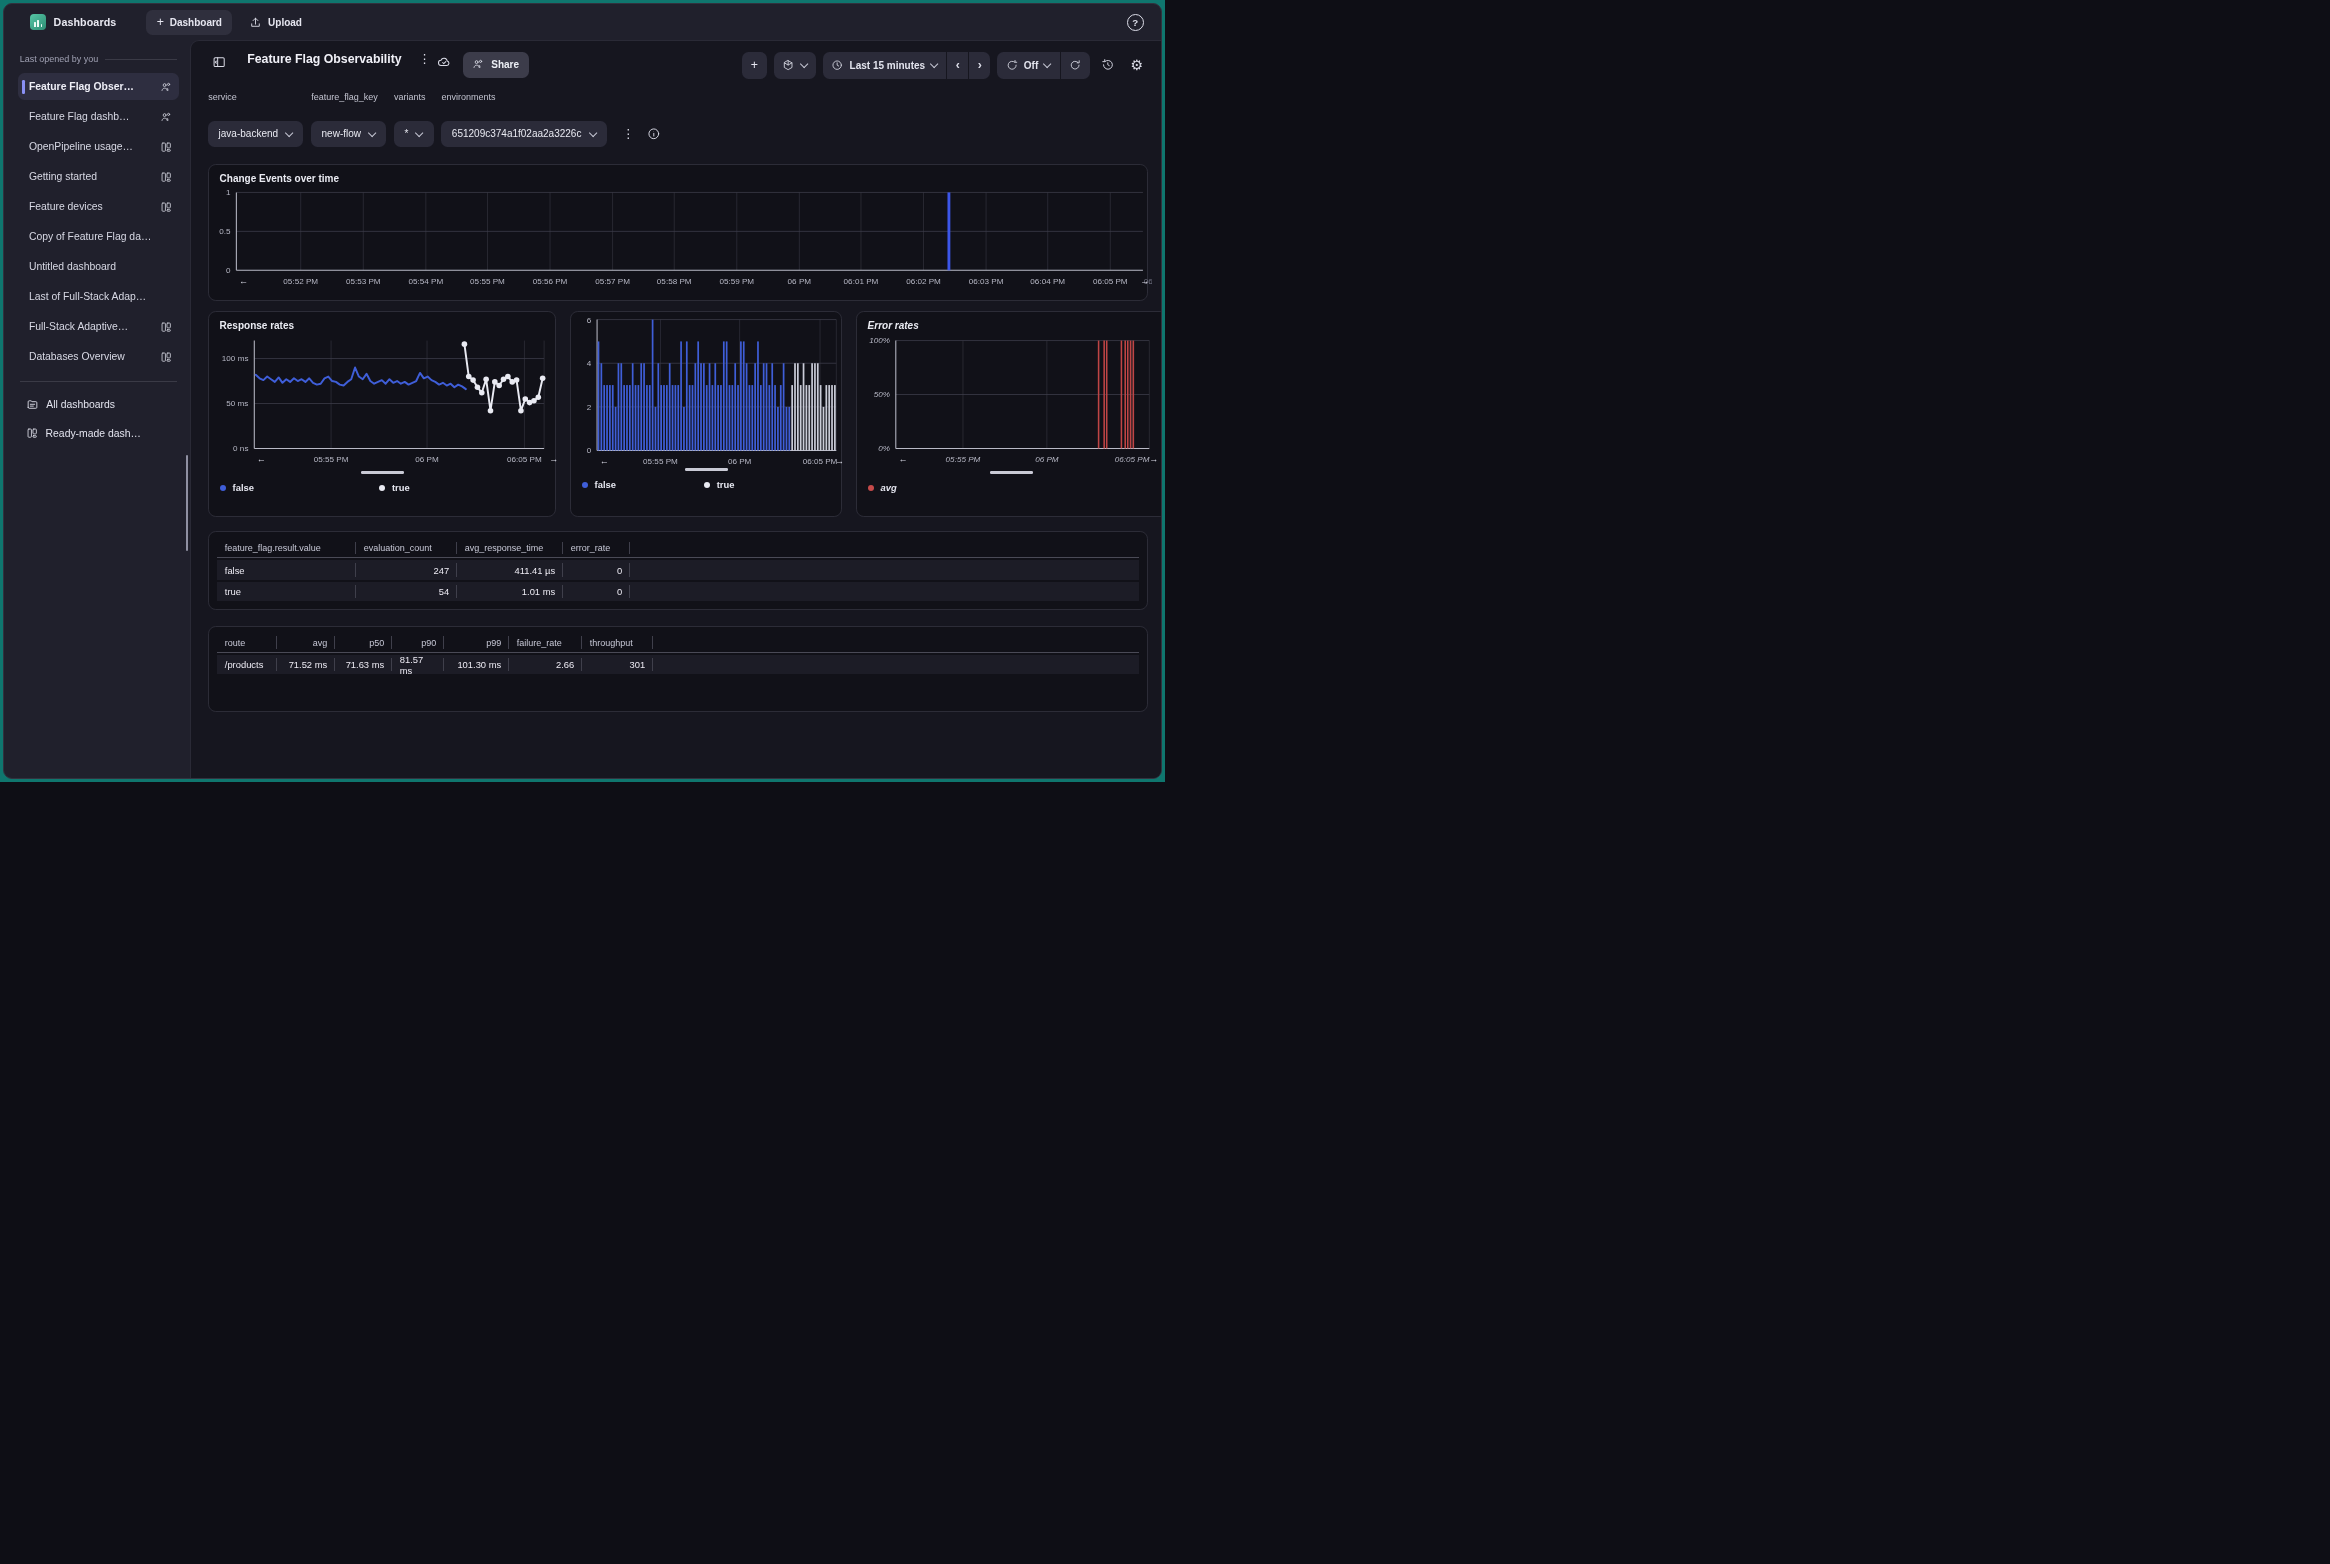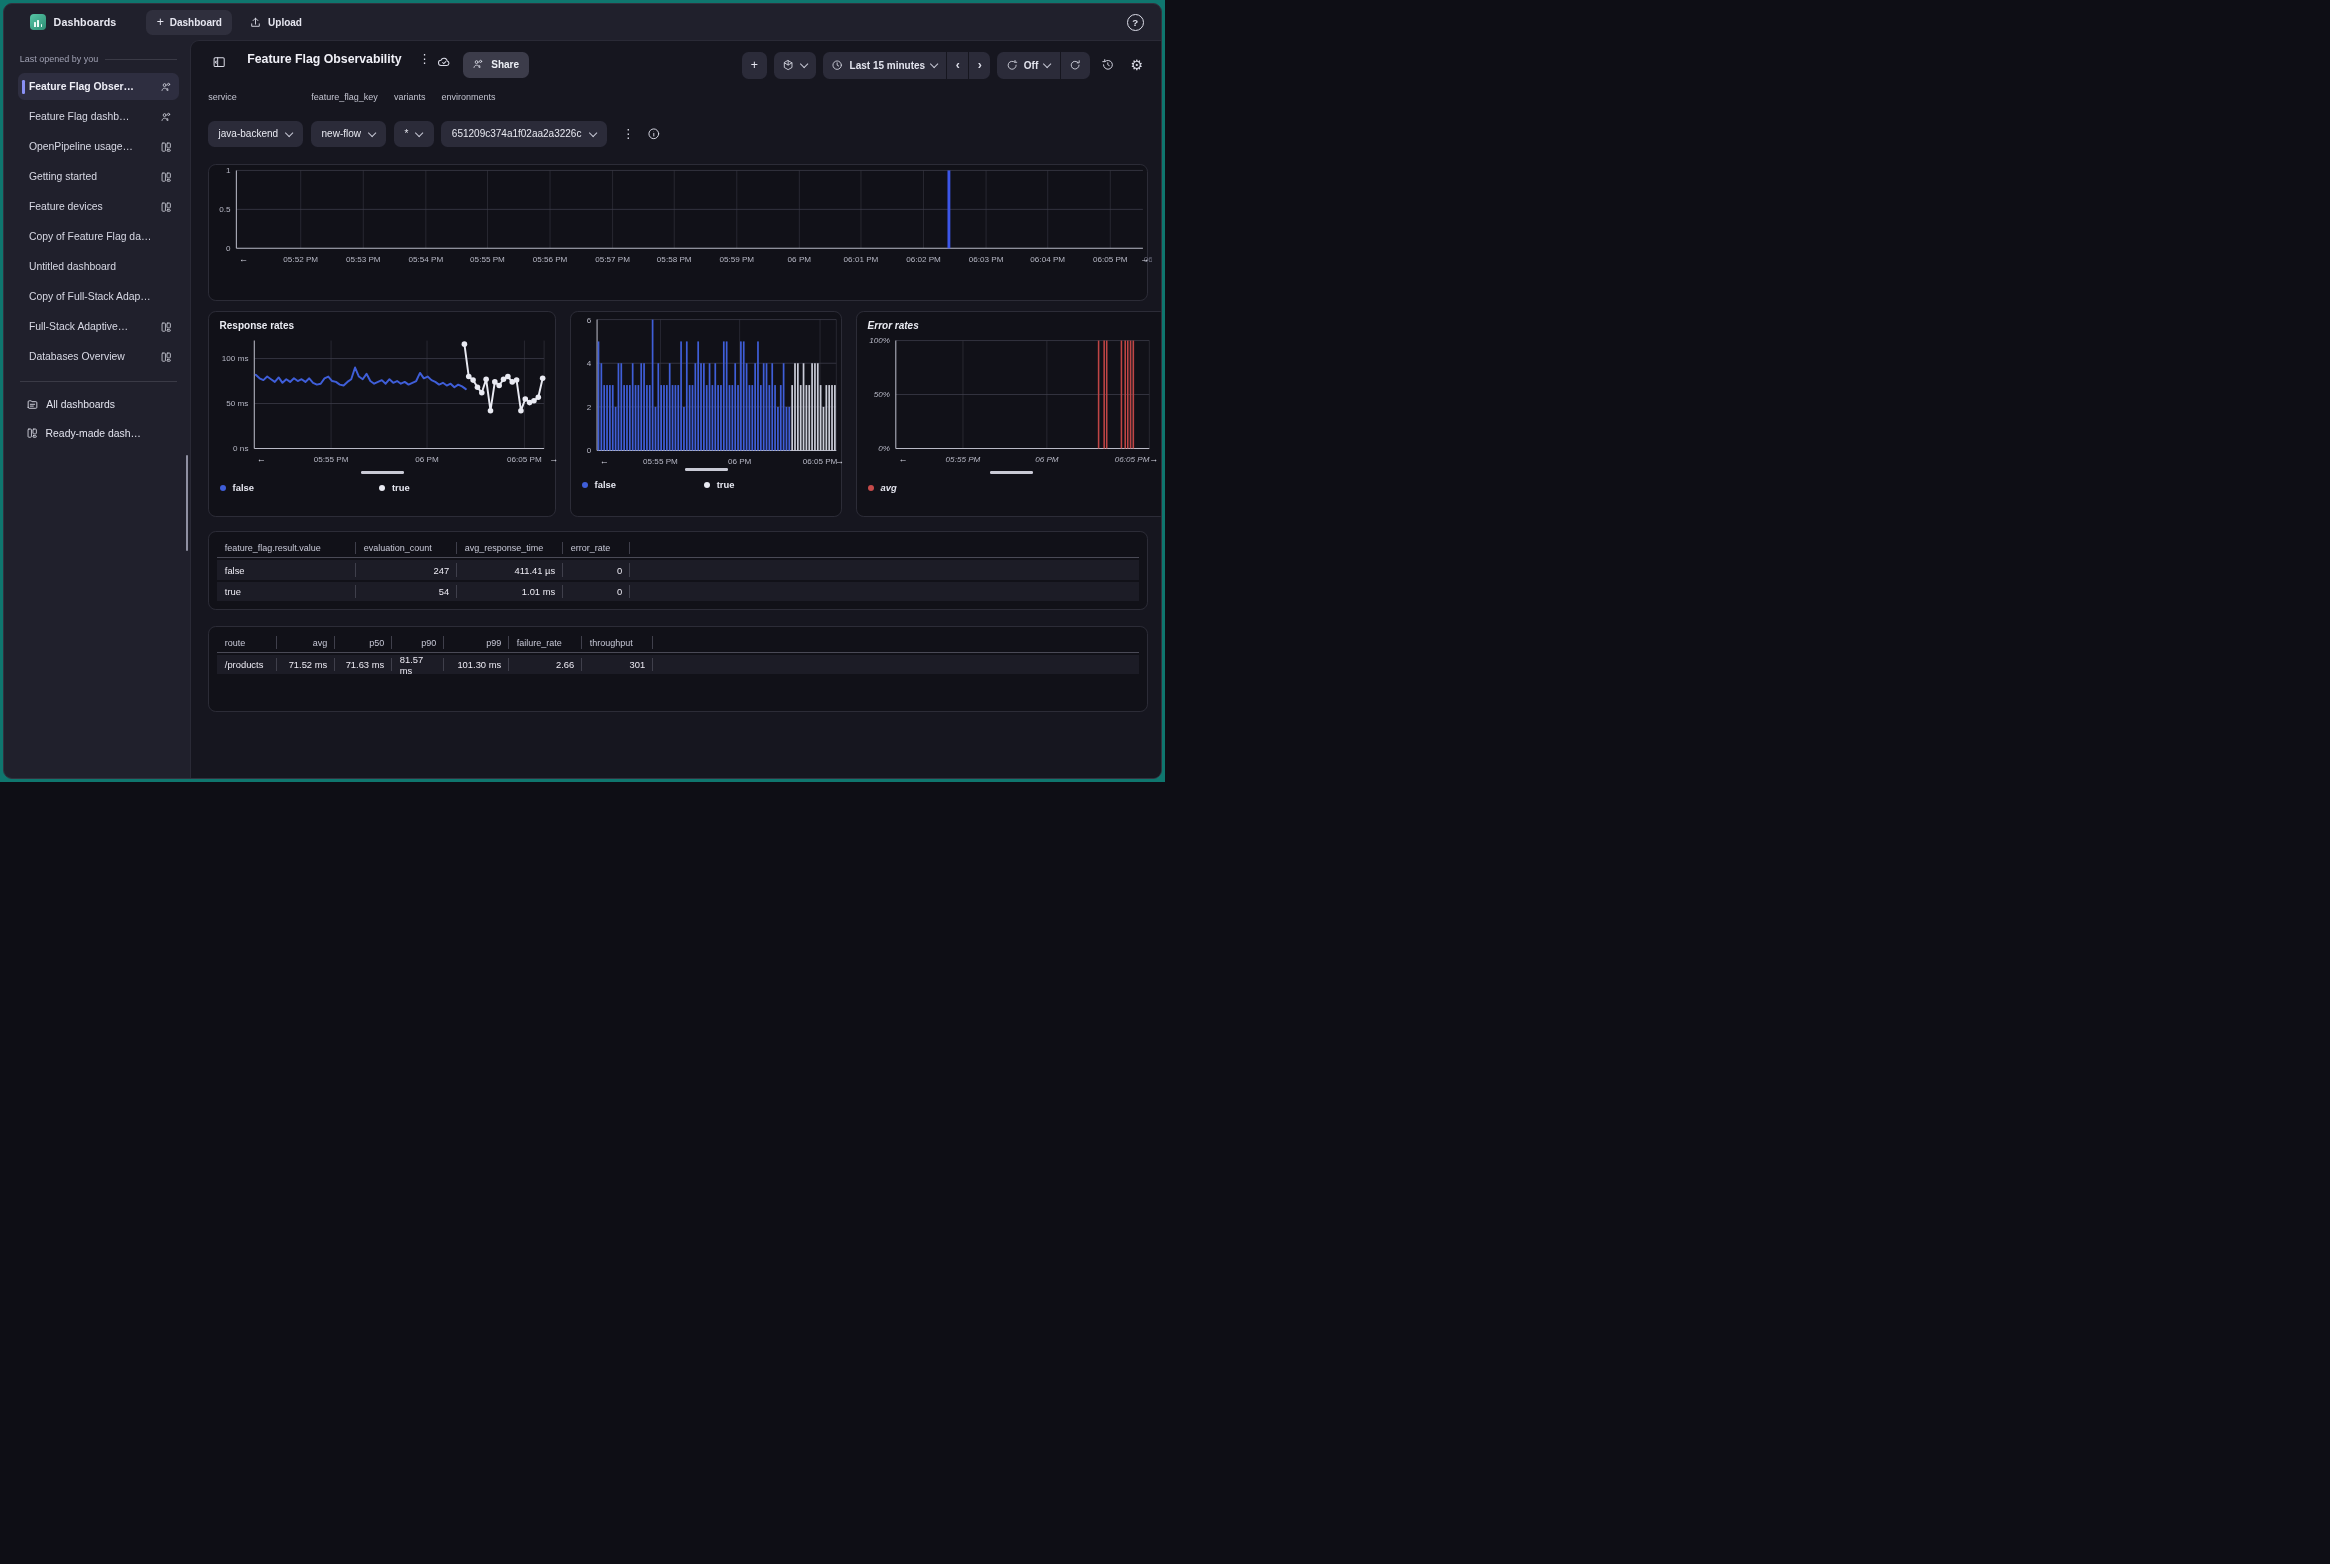--- a/index.html
+++ b/index.html
@@ -181,21 +181,21 @@
                 </svg>
               </span>
             </div>
             <div class="side-item">
               <span class="lbl">Copy of Feature Flag da…</span>
             </div>
             <div class="side-item">
               <span class="lbl">Untitled dashboard</span>
             </div>
             <div class="side-item">
-              <span class="lbl">Copy of Full-Stack Adap…</span>
+              <span class="lbl">Last of Full-Stack Adap…</span>
             </div>
             <div class="side-item">
               <span class="lbl">Full-Stack Adaptive…</span>
               <span class="ric">
                 <svg class="ic" width="12.3" height="12.3" viewBox="0 0 24 24">
                   <rect x="4" y="4" width="6.6" height="16" rx="1.6"></rect>
                   <rect x="13.6" y="4" width="6.6" height="9.5" rx="1.6"></rect>
                   <rect x="13.6" y="16.9" width="6.6" height="3.1" rx="1.2"></rect>
                 </svg>
               </span>
@@ -357,20 +357,21 @@
               <svg class="ic" width="13.6" height="13.6" viewBox="0 0 24 24">
                   <circle cx="12" cy="12" r="8.6"></circle>
                   <path d="M12 11.2v4.8"></path>
                   <circle cx="12" cy="7.9" r="0.6" fill="#d9dae5" stroke="none"></circle>
                 </svg>
             </span>
           </div>
         </div>
 
         <section class="panel panel-events">
+          <div class="ptitle">Change Events over time</div>
           <div class="chart-box cb-events" id="chart-0">
               <svg width="939" height="103" viewBox="0 0 1447 158">
                 <line x1="135.187" y1="8" x2="135.187" y2="128" stroke="#34343f" stroke-width="1"></line>
                 <line x1="231.58" y1="8" x2="231.58" y2="128" stroke="#34343f" stroke-width="1"></line>
                 <line x1="327.973" y1="8" x2="327.973" y2="128" stroke="#34343f" stroke-width="1"></line>
                 <line x1="422.96900000000005" y1="8" x2="422.96900000000005" y2="128" stroke="#34343f" stroke-width="1"></line>
                 <line x1="519.362" y1="8" x2="519.362" y2="128" stroke="#34343f" stroke-width="1"></line>
                 <line x1="615.755" y1="8" x2="615.755" y2="128" stroke="#34343f" stroke-width="1"></line>
                 <line x1="710.751" y1="8" x2="710.751" y2="128" stroke="#34343f" stroke-width="1"></line>
                 <line x1="807.1440000000001" y1="8" x2="807.1440000000001" y2="128" stroke="#34343f" stroke-width="1"></line>

